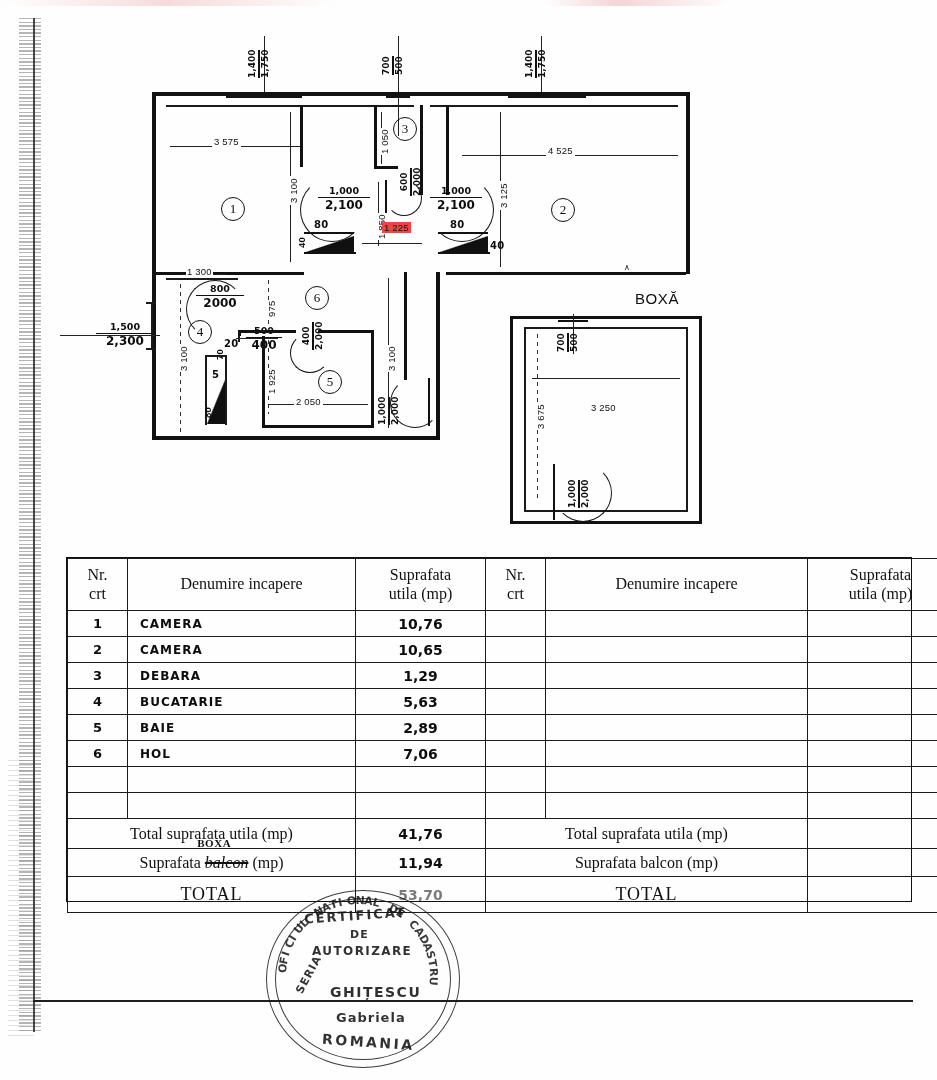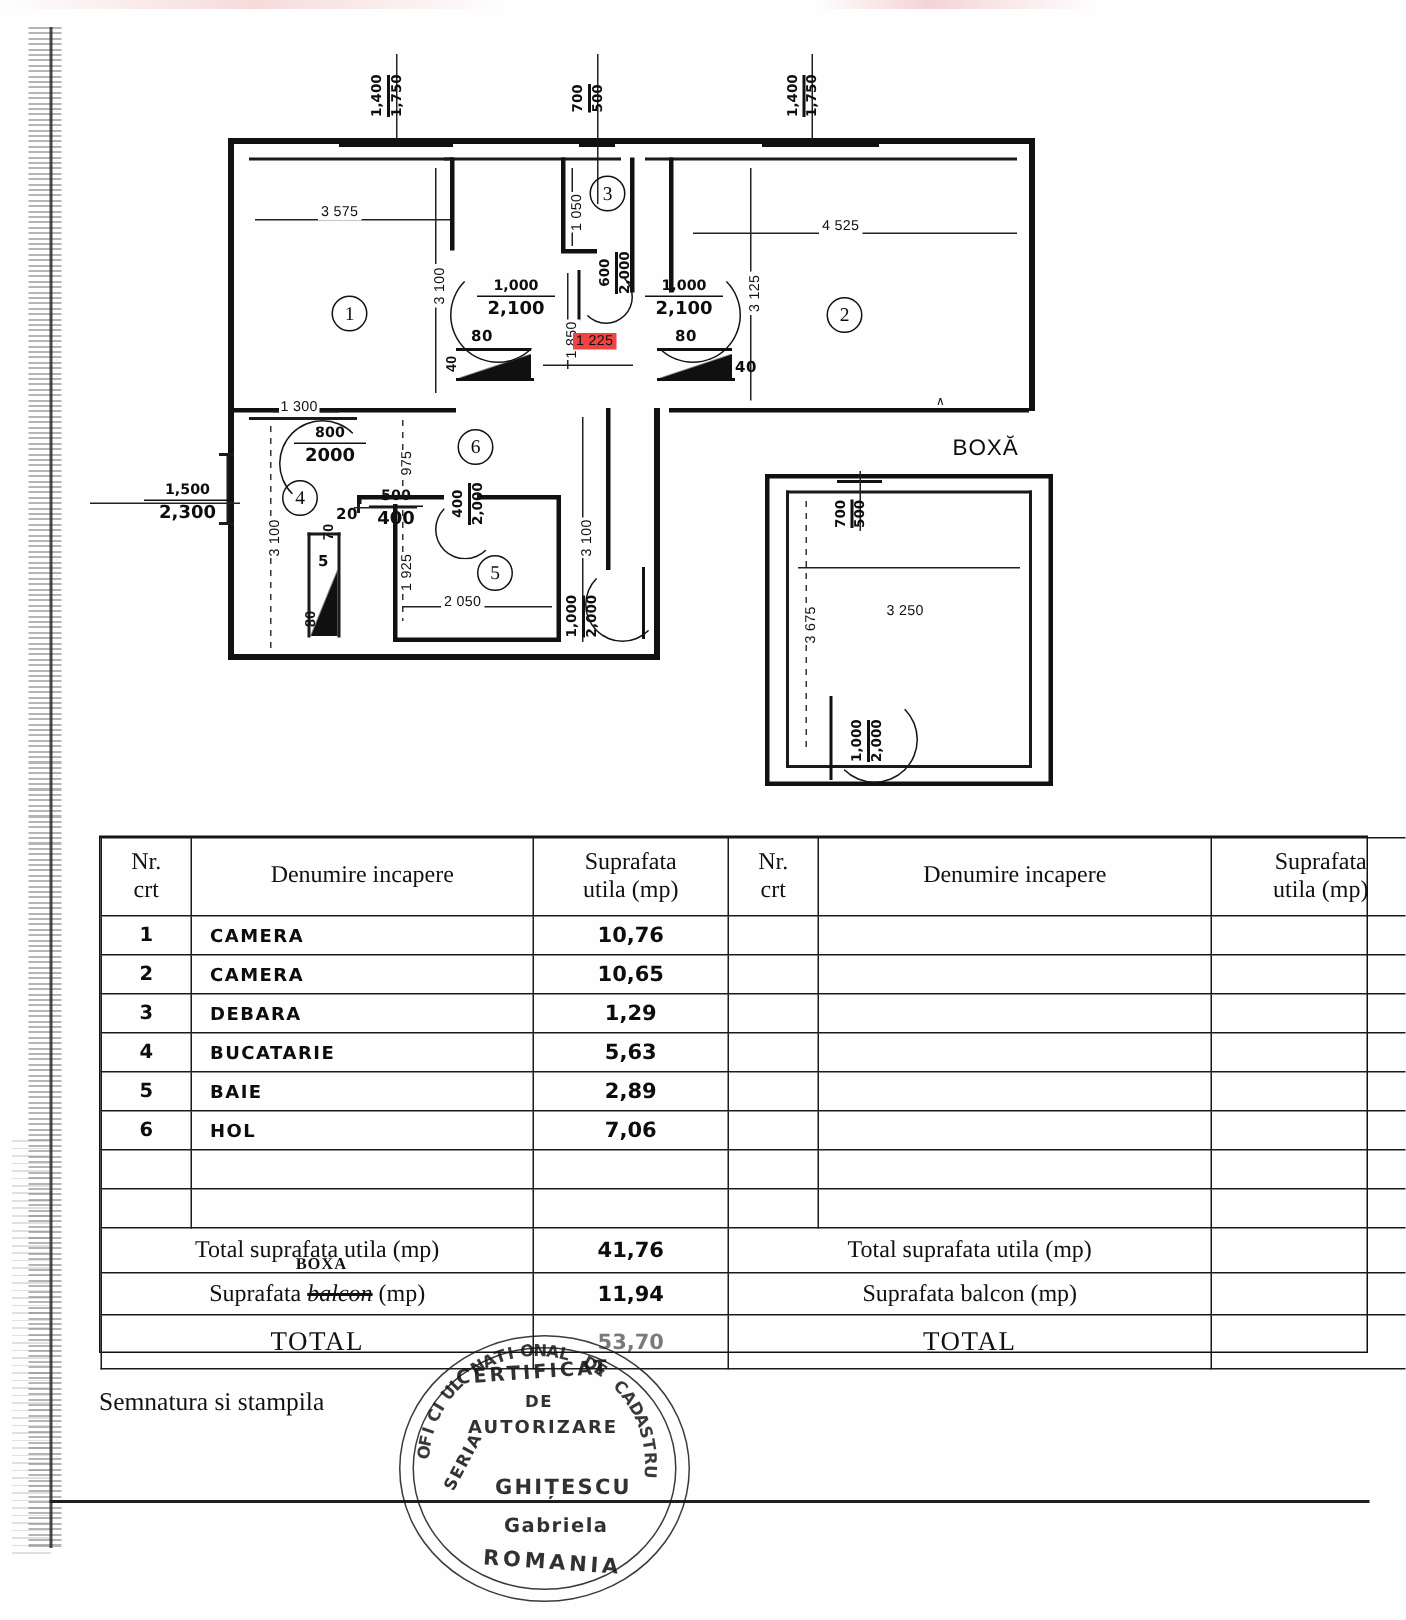--- a/index.html
+++ b/index.html
@@ -415,23 +415,20 @@
           <td class="totbig" colspan="2">TOTAL</td>
           <td class="carea" style="color:rgba(13,13,13,.55);">53,70</td>
           <td class="totbig" colspan="2">TOTAL</td>
           <td class="carea"></td>
         </tr>
       </tfoot>
     </table>
   </div>
 
   <div id="footer">
-    <div class="frow">
-      <span>Semnatura si stampila</span>
-    </div>
   </div>
 
   <div id="stamp">
     <div class="ring" style="left:4px;top:4px;width:192px;height:176px;"></div>
     <div class="ring" style="left:13px;top:12px;width:174px;height:160px;border-width:1px;"></div>
     <div class="stamptxt" style="left:42px;top:22px;font-size:13px;letter-spacing:2px;transform:rotate(-4deg);">CERTIFICAT</div>
     <div class="stamptxt" style="left:88px;top:42px;font-size:11px;letter-spacing:1px;">DE</div>
     <div class="stamptxt" style="left:50px;top:58px;font-size:12px;letter-spacing:1.4px;">AUTORIZARE</div>
     <div class="stamptxt" style="left:26px;top:82px;font-size:11px;letter-spacing:1px;transform:rotate(-62deg);">SERIA</div>
     <div class="stamptxt" style="left:68px;top:98px;font-size:14px;letter-spacing:1.5px;">GHIȚESCU</div>

